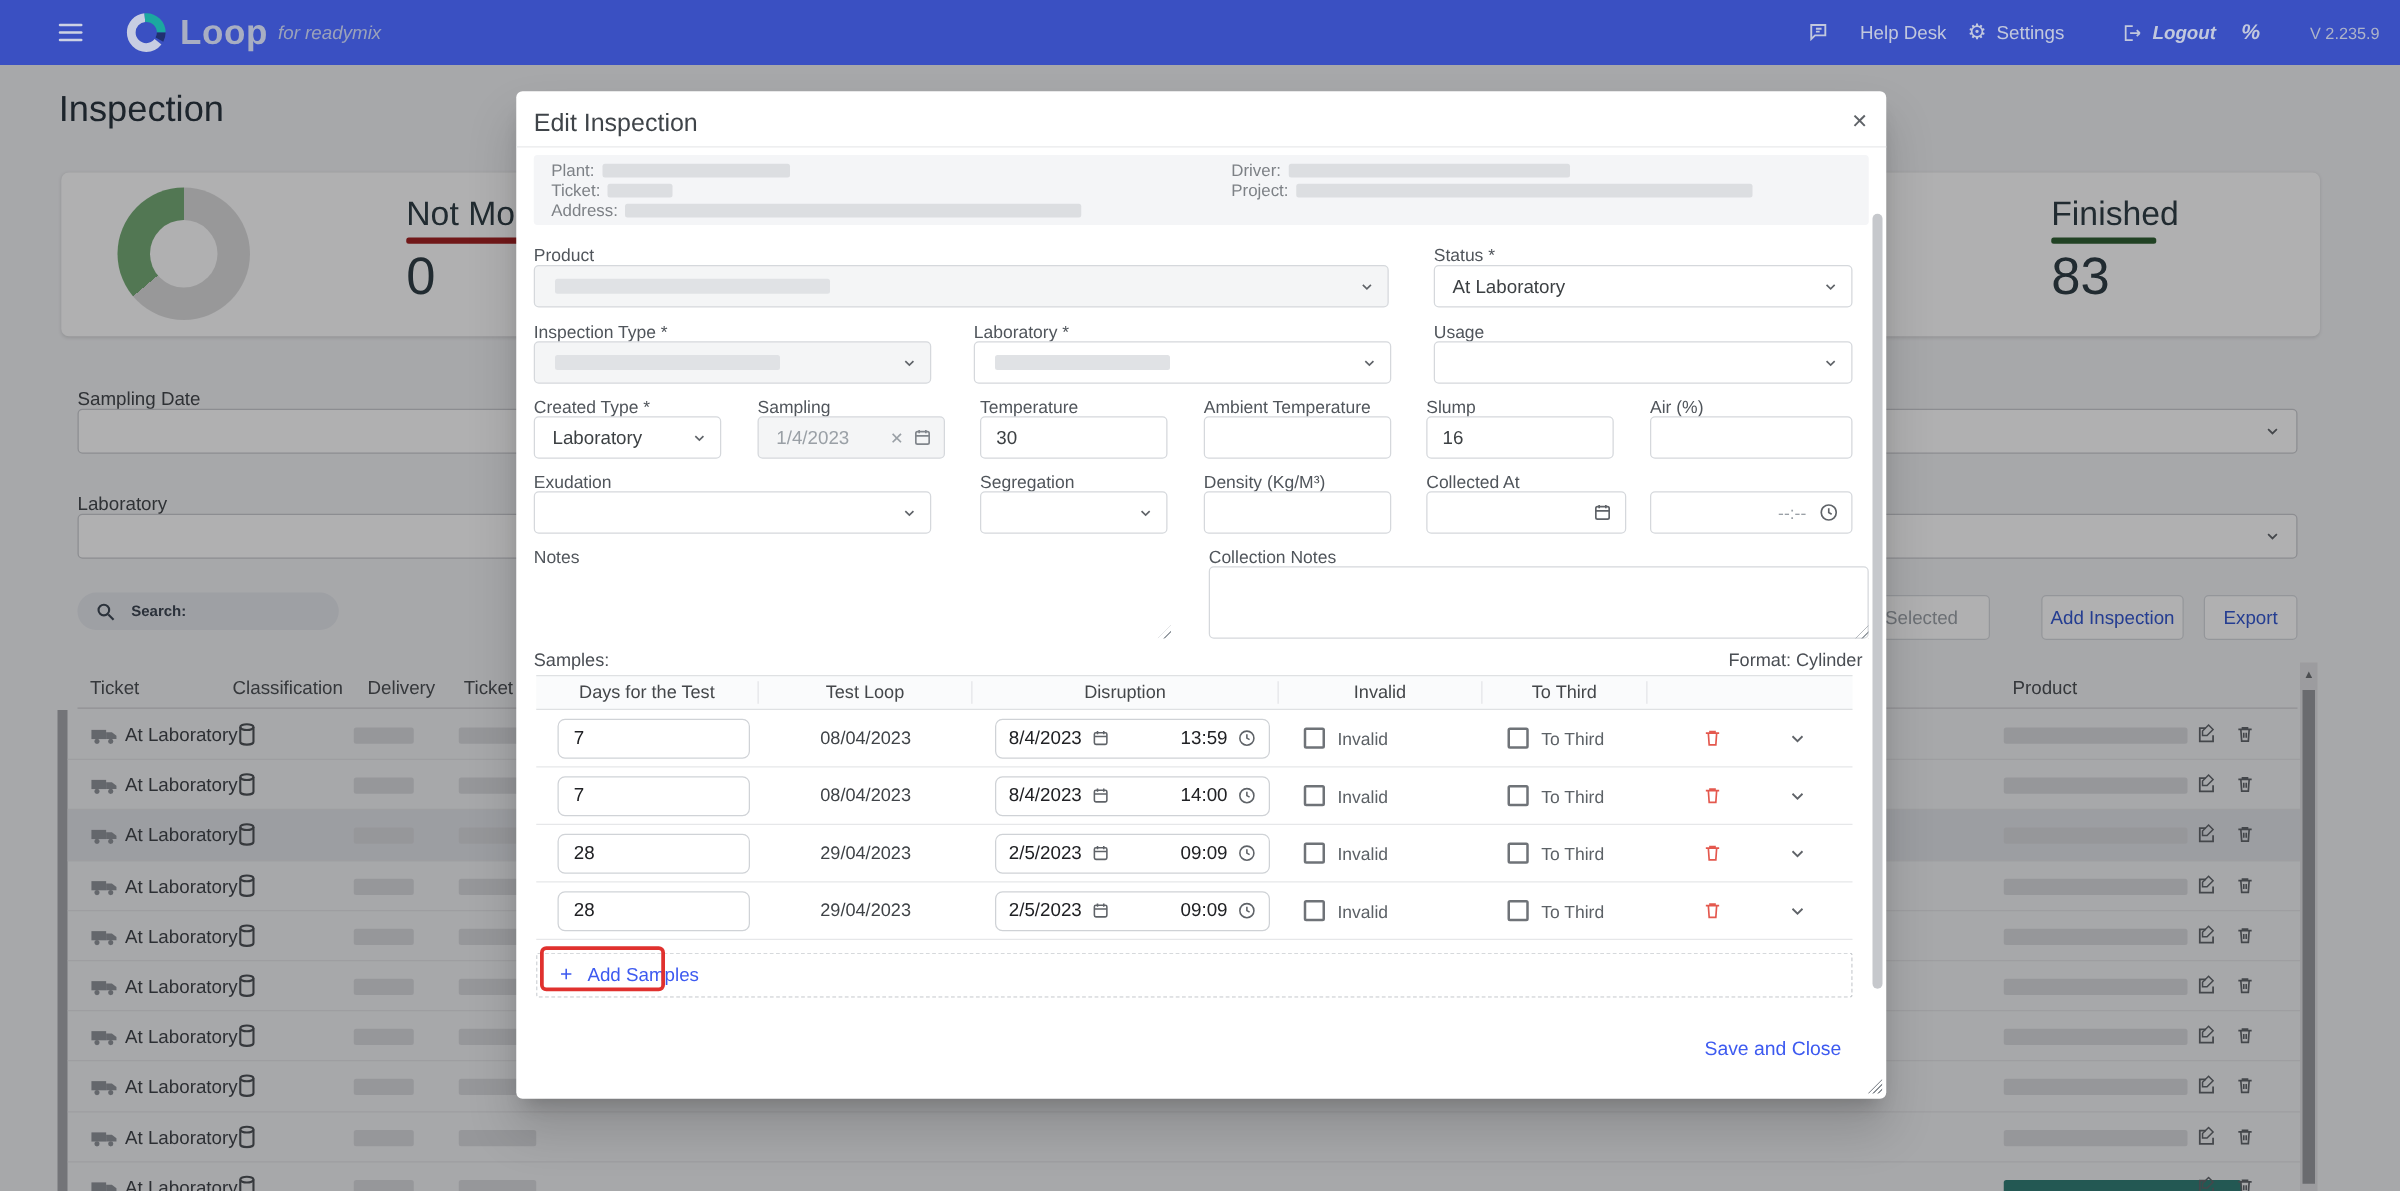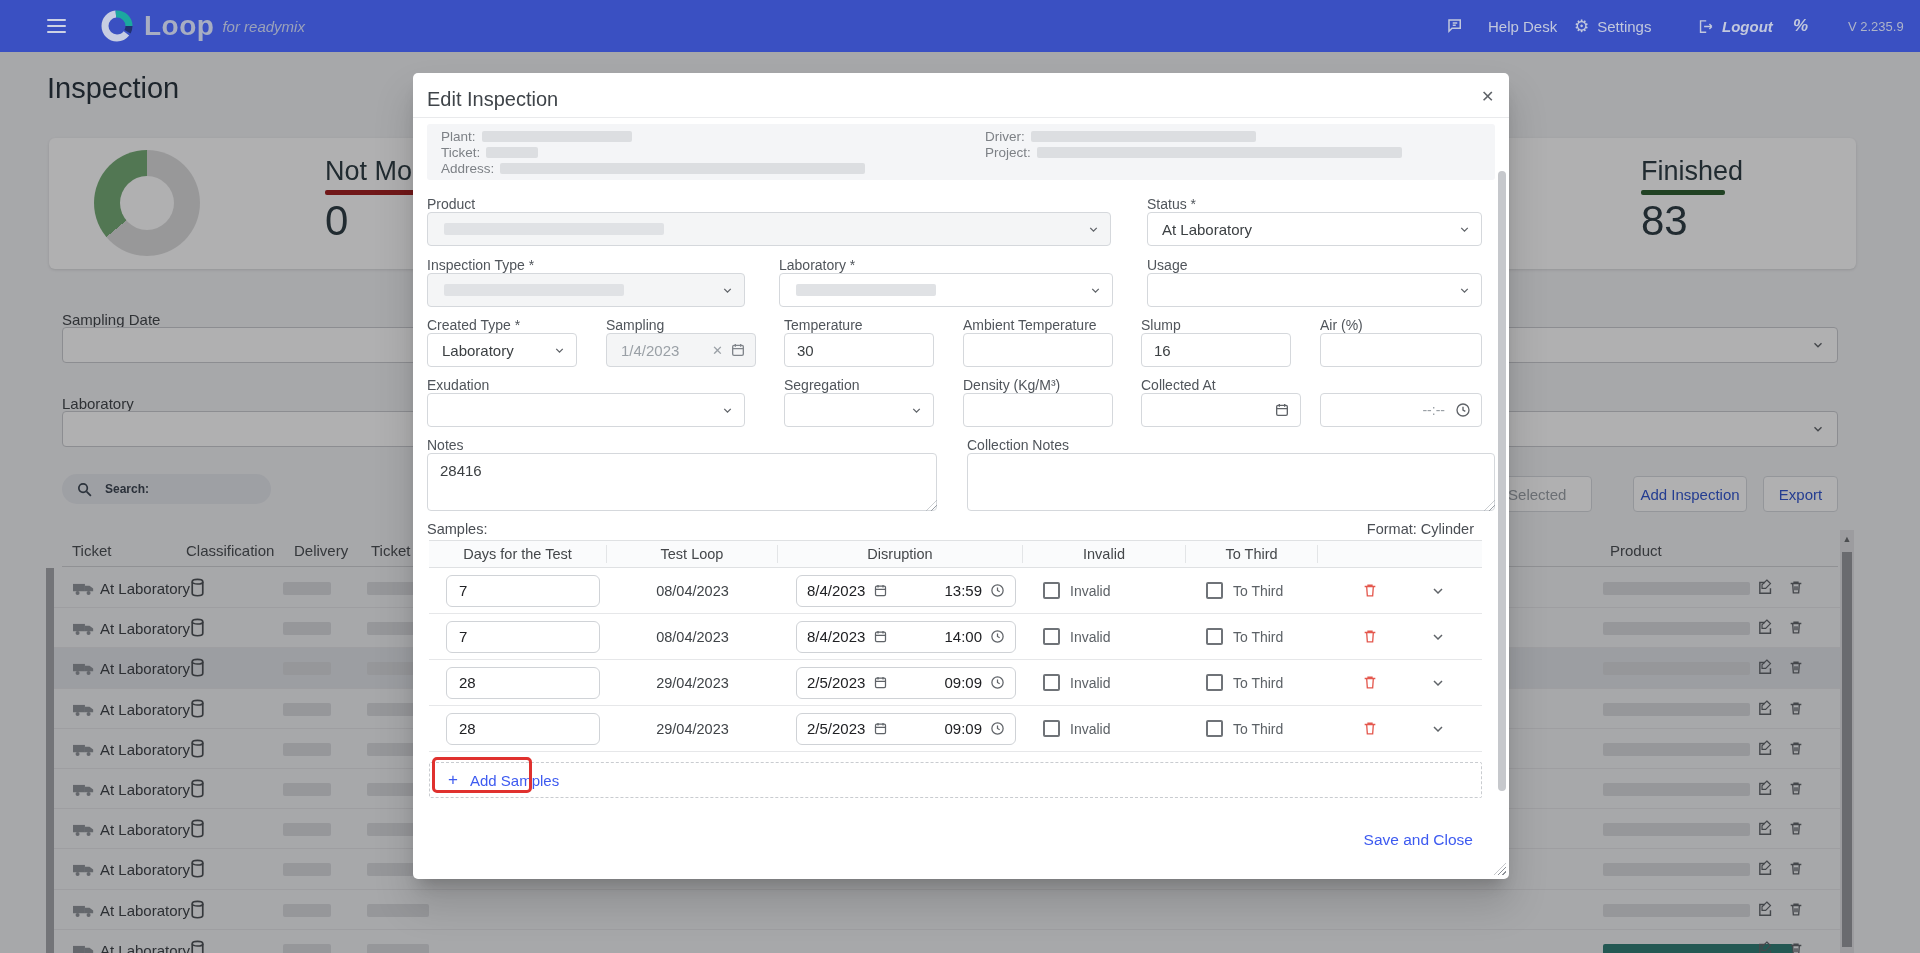--- a/index.html
+++ b/index.html
@@ -708,28 +708,27 @@
       <span class="abs" style="right:36px;top:8px;font-size:14px;color:#9aa0a6;">--:--</span>
       <span class="abs" style="right:10px;top:8px;color:#5f6368;">
         <svg width="16" height="16" viewBox="0 0 24 24" fill="none" stroke="currentColor" stroke-width="2">
             <circle cx="12" cy="12" r="9"></circle>
             <path d="M12 7v5l3.5 2"></path>
           </svg>
       </span>
     </div>
 
     <div class="f-label" style="left:14px;top:364px;">Notes</div>
-    <textarea class="f-area" style="left: 14px; top: 380px; width: 510px; height: 58px;">28416</textarea>
     <div class="corner" style="left:513px;top:427px;"></div>
     <div class="f-label" style="left:554px;top:364px;">Collection Notes</div>
     <textarea class="f-area" style="left: 554px; top: 380px; width: 528px; height: 58px;"></textarea>
     <div class="corner" style="left:1071px;top:427px;"></div>
 
     <div class="samples-bar" style="left:14px;">Samples:</div>
-    <div class="samples-bar" style="right:35px;">Format: Cylinder</div>
+    <div class="samples-bar" style="right:19px;">Format: Cylinder</div>
 
     <div class="s-table">
       <div class="s-head">
         <div>Days for the Test</div>
         <div>Test Loop</div>
         <div>Disruption</div>
         <div>Invalid</div>
         <div>To Third</div>
         <div></div>
       </div>

